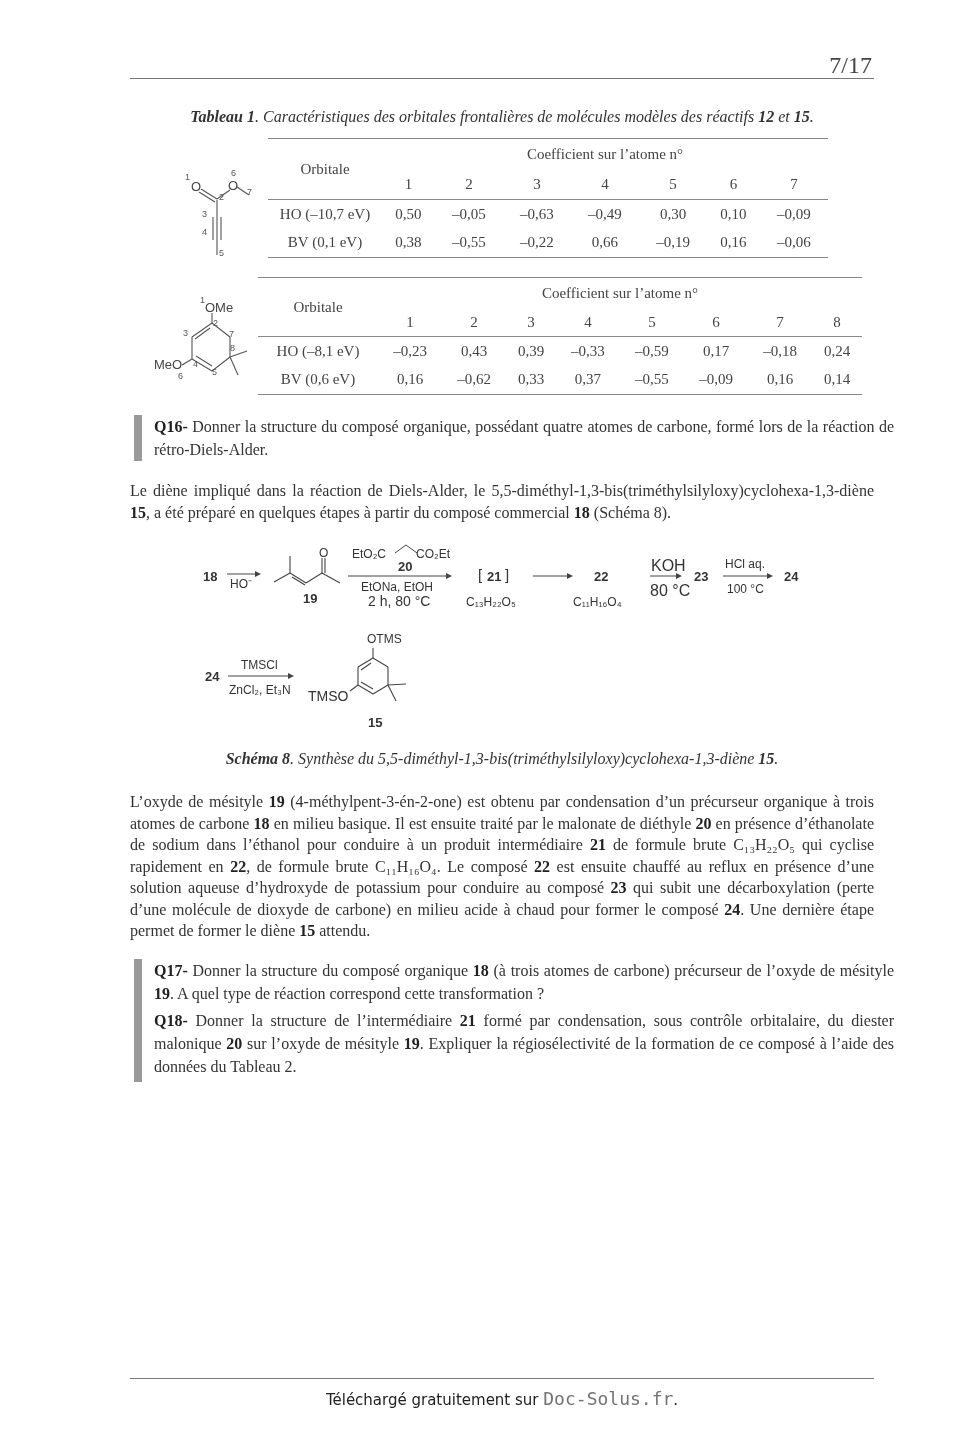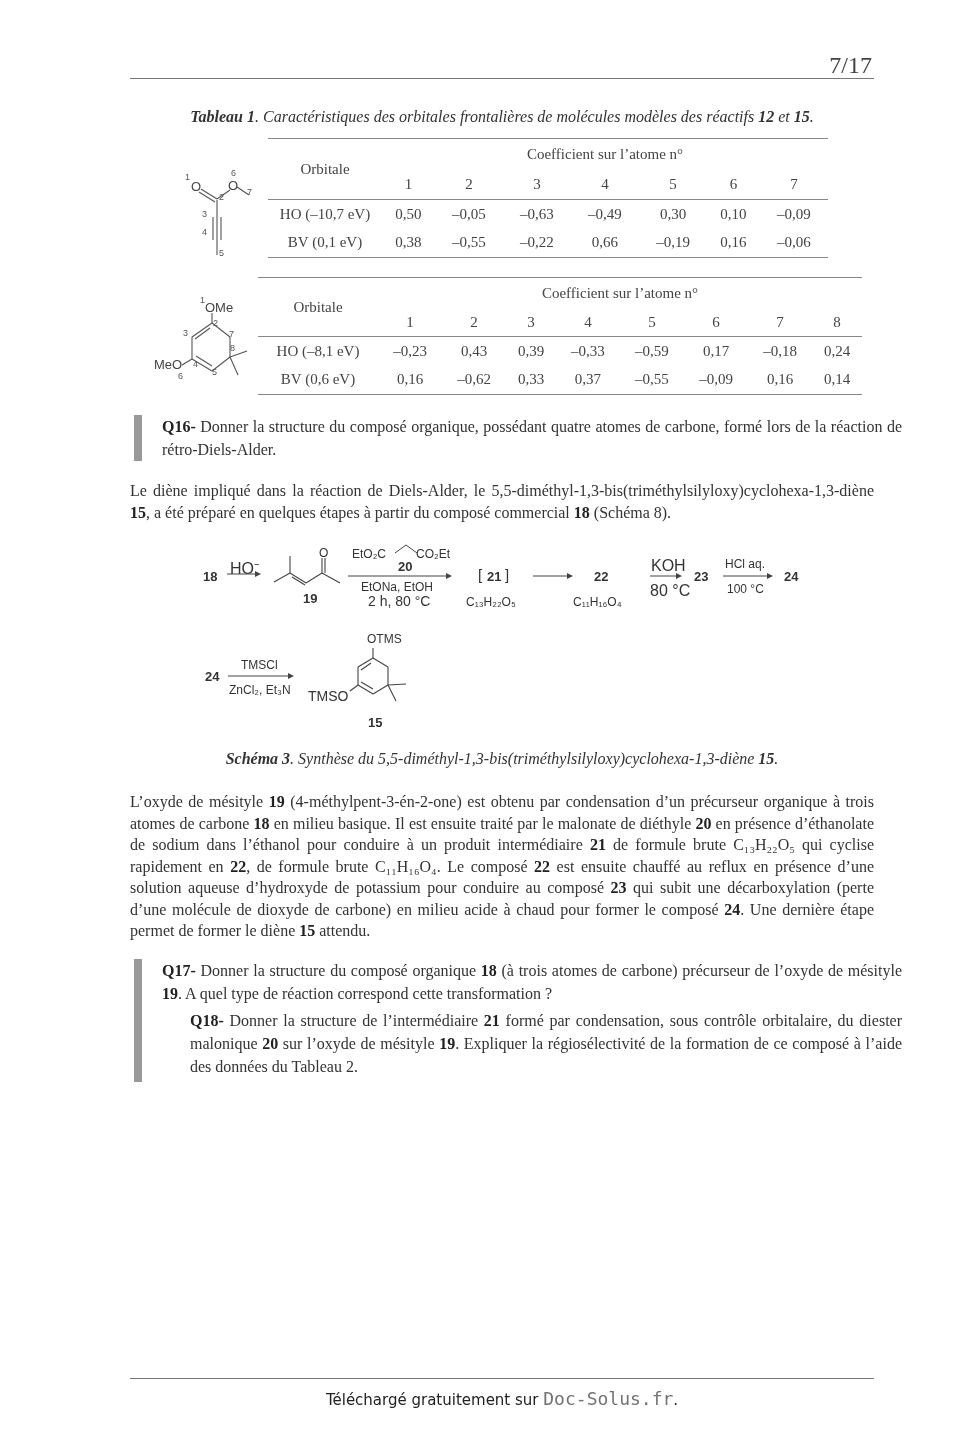--- a/index.html
+++ b/index.html
@@ -10,21 +10,21 @@
   .hdr-title { position:absolute; left:0; right:0; text-align:center; top:2px; font-size:17px; color:#555; }
   .hdr-page { position:absolute; right:2px; top:0px; font-size:24px; color:#444; }
   .caption { left:130px; width:744px; text-align:center; font-size:16px; font-style:italic; color:#333; }
   .caption b { font-style:italic; }
   table.orb { border-collapse:collapse; font-size:15px; color:#444; position:absolute; }
   table.orb td, table.orb th { font-weight:normal; text-align:center; padding:0; }
   table.orb tr.toprule td, table.orb tr.toprule th { border-top:1.5px solid #888; }
   table.orb tr.midrule td { border-top:1px solid #888; }
   table.orb tr.botrule td { border-bottom:1.5px solid #888; }
   .mol { font-family:"Liberation Sans", sans-serif; font-size:11px; color:#444; }
-  .qbox { left:134px; width:740px; border-left:8px solid #999; padding-left:20px; font-size:16px; line-height:23px; color:#333; text-align:justify; }
+  .qbox { left:134px; width:740px; border-left:8px solid #999; padding-left:12px; font-size:16px; line-height:23px; color:#333; text-align:justify; }
   .para { left:130px; width:744px; font-size:16px; line-height:21.5px; color:#333; text-align:justify; }
   .para b, .qbox b { color:#222; }
   .scheme { font-family:"Liberation Sans", sans-serif; color:#333; font-size:12px; }
   .scheme .bold { font-weight:bold; }
   .footer-line { left:130px; top:1378px; width:744px; border-top:1px solid #777; }
   .footer { left:130px; top:1388px; width:744px; text-align:center; font-family:"DejaVu Sans", sans-serif; font-size:15px; color:#222; }
   .footer .link { font-family:"DejaVu Sans Mono", monospace; color:#737373; font-size:18px; }
 </style>
 </head>
 <body>
@@ -170,21 +170,21 @@
   <b>Q16-</b><span> Donner la structure du composé organique, possédant quatre atomes de carbone, formé lors de la réaction de rétro-Diels-Alder.</span>
 </div>
 
 <div class="abs para" style="top:480px;">
   <span>Le diène impliqué dans la réaction de Diels-Alder, le 5,5-diméthyl-1,3-bis(triméthylsilyloxy)cyclohexa-1,3-diène </span><b>15</b><span>, a été préparé en quelques étapes à partir du composé commercial </span><b>18</b><span> (Schéma 8).</span>
 </div>
 
 <div class="abs scheme" style="left:190px;top:540px;width:640px;height:200px;">
   <span class="abs bold" style="left:13px;top:29px;font-size:13px;">18</span>
 
-  <span class="abs" style="left:40px;top:17px;font-size:16px;">HO⁻</span>
+  <span class="abs" style="left:40px;top:35px;font-size:12px;">HO⁻</span>
   <svg class="abs" style="left:37px;top:30px;" width="34" height="8">
       <line x1="0" y1="4" x2="28" y2="4" stroke="#444" stroke-width="1"></line>
       <polygon points="28,1 34,4 28,7" fill="#444"></polygon>
     </svg>
 
   <svg class="abs" style="left:80px;top:6px;" width="80" height="44">
     <g stroke="#444" stroke-width="1.1" fill="none">
       <line x1="4" y1="36" x2="20" y2="27"></line>
       <line x1="20" y1="27" x2="20" y2="10"></line>
       <line x1="20" y1="27" x2="36" y2="37"></line>
@@ -263,32 +263,32 @@
       <line x1="48" y1="42" x2="56" y2="58"></line>
       <line x1="18" y1="42" x2="10" y2="48"></line>
     </g>
   </svg>
   <span class="abs" style="left:177px;top:92px;font-size:12px;">OTMS</span>
   <span class="abs" style="left:118px;top:148px;font-size:14px;">TMSO</span>
   <span class="abs bold" style="left:178px;top:175px;font-size:13px;">15</span>
 </div>
 
 <div class="abs caption" style="top:750px;">
-  <b>Schéma 3</b><span>. Synthèse du 5,5-diméthyl-1,3-bis(triméthylsilyloxy)cyclohexa-1,3-diène </span><b>15</b><span>.</span>
+  <b>Schéma 8</b><span>. Synthèse du 5,5-diméthyl-1,3-bis(triméthylsilyloxy)cyclohexa-1,3-diène </span><b>15</b><span>.</span>
 </div>
 
 <div class="abs para" style="top:791px;">
   <span>L’oxyde de mésityle </span><b>19</b><span> (4-méthylpent-3-én-2-one) est obtenu par condensation d’un précurseur organique à trois atomes de carbone </span><b>18</b><span> en milieu basique. Il est ensuite traité par le malonate de diéthyle </span><b>20</b><span> en présence d’éthanolate de sodium dans l’éthanol pour conduire à un produit intermédiaire </span><b>21</b><span> de formule brute C₁₃H₂₂O₅ qui cyclise rapidement en </span><b>22</b><span>, de formule brute C₁₁H₁₆O₄. Le composé </span><b>22</b><span> est ensuite chauffé au reflux en présence d’une solution aqueuse d’hydroxyde de potassium pour conduire au composé </span><b>23</b><span> qui subit une décarboxylation (perte d’une molécule de dioxyde de carbone) en milieu acide à chaud pour former le composé </span><b>24</b><span>. Une dernière étape permet de former le diène </span><b>15</b><span> attendu.</span>
 </div>
 
 <div class="abs qbox" style="top:959px;padding-bottom:4px;">
   <div>
     <b>Q17-</b><span> Donner la structure du composé organique </span><b>18</b><span> (à trois atomes de carbone) précurseur de l’oxyde de mésityle </span><b>19</b><span>. A quel type de réaction correspond cette transformation ?</span>
   </div>
-  <div style="margin-top:4px;margin-left:28px;">
+  <div style="margin-top:4px;">
     <b>Q18-</b><span> Donner la structure de l’intermédiaire </span><b>21</b><span> formé par condensation, sous contrôle orbitalaire, du diester malonique </span><b>20</b><span> sur l’oxyde de mésityle </span><b>19</b><span>. Expliquer la régiosélectivité de la formation de ce composé à l’aide des données du Tableau 2.</span>
   </div>
 </div>
 
 <div class="abs footer-line"></div>
 <div class="abs footer">
   <span>Téléchargé gratuitement sur </span><span class="link">Doc-Solus.fr</span><span>.</span>
 </div>
 
 </body></html>

